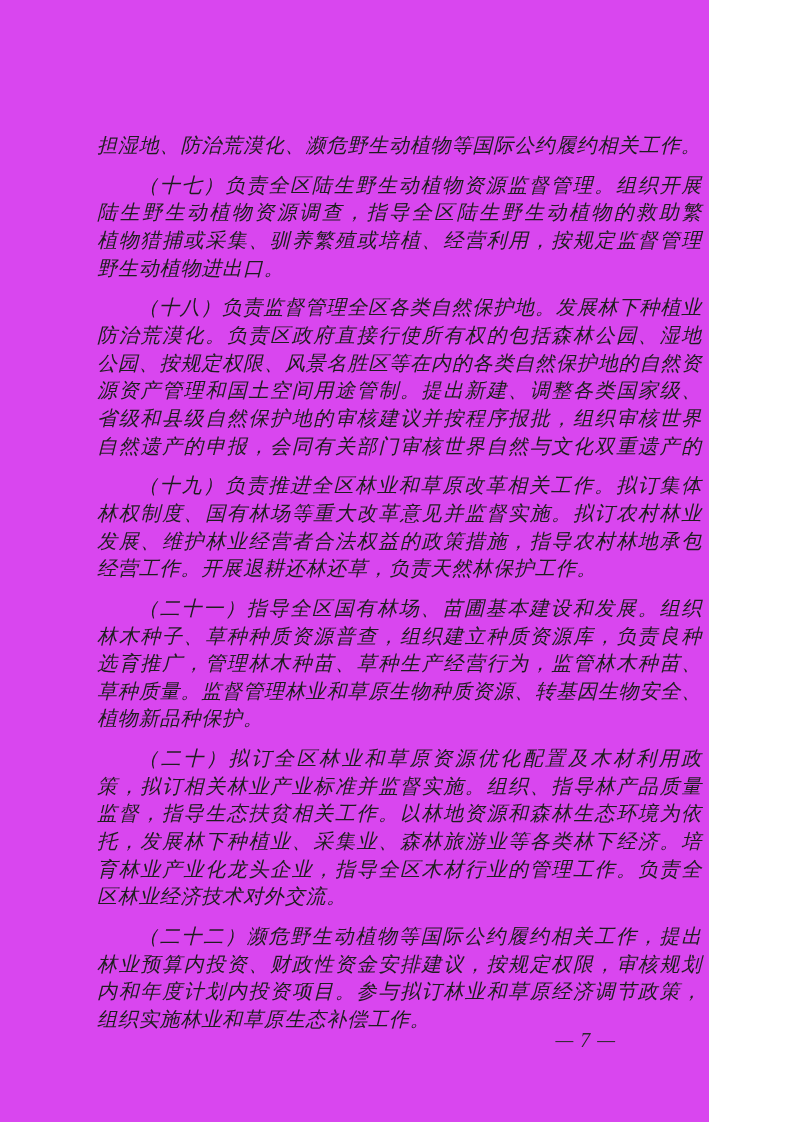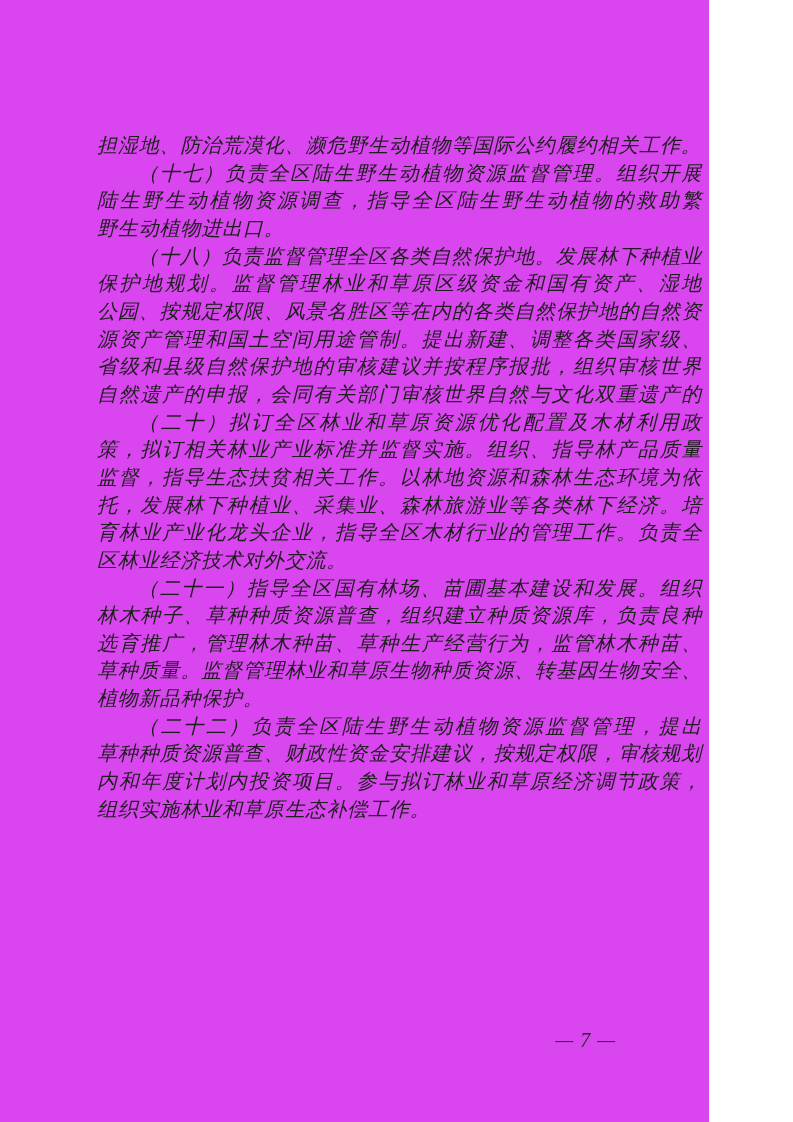--- a/index.html
+++ b/index.html
@@ -27,20 +27,21 @@
     line-height: 27.66px;
   }
   .para { margin: 0; padding: 0; }
   .ln {
     text-align: justify;
     text-align-last: justify;
     white-space: normal;
   }
   .ln.first {
     text-indent: 41px;
+    margin-top: 12px;
   }
   .ln.end {
     text-align-last: left;
   }
   .page-number {
     position: absolute;
     top: 1029px;
     right: 93px;
     font-size: 20px;
     letter-spacing: 1px;
@@ -54,53 +55,60 @@
 <div class="page">
   <div class="body-text">
 
     <div class="para">
       <div class="ln end">担湿地、防治荒漠化、濒危野生动植物等国际公约履约相关工作。</div>
     </div>
 
     <div class="para">
       <div class="ln first">（十七）负责全区陆生野生动植物资源监督管理。组织开展</div>
       <div class="ln">陆生野生动植物资源调查，指导全区陆生野生动植物的救助繁</div>
+      <div class="ln">植物猎捕或采集、驯养繁殖或培植、经营利用，按规定监督管理</div>
       <div class="ln end">野生动植物进出口。</div>
     </div>
 
     <div class="para">
       <div class="ln first">（十八）负责监督管理全区各类自然保护地。发展林下种植业</div>
-      <div class="ln">保护地规划。监督管理林业和草原区级资金和国有资产、湿地</div>
+      <div class="ln">防治荒漠化。负责区政府直接行使所有权的包括森林公园、湿地</div>
       <div class="ln">公园、按规定权限、风景名胜区等在内的各类自然保护地的自然资</div>
       <div class="ln">源资产管理和国土空间用途管制。提出新建、调整各类国家级、</div>
       <div class="ln">省级和县级自然保护地的审核建议并按程序报批，组织审核世界</div>
       <div class="ln">自然遗产的申报，会同有关部门审核世界自然与文化双重遗产的</div>
     </div>
 
+    <div class="para">
+      <div class="ln first">（十九）负责推进全区林业和草原改革相关工作。拟订集体</div>
+      <div class="ln">林权制度、国有林场等重大改革意见并监督实施。拟订农村林业</div>
+      <div class="ln">发展、维护林业经营者合法权益的政策措施，指导农村林地承包</div>
+      <div class="ln end">经营工作。开展退耕还林还草，负责天然林保护工作。</div>
+    </div>
+
+    <div class="para">
+      <div class="ln first">（二十一）指导全区国有林场、苗圃基本建设和发展。组织</div>
+      <div class="ln">林木种子、草种种质资源普查，组织建立种质资源库，负责良种</div>
+      <div class="ln">选育推广，管理林木种苗、草种生产经营行为，监管林木种苗、</div>
+      <div class="ln">草种质量。监督管理林业和草原生物种质资源、转基因生物安全、</div>
+      <div class="ln end">植物新品种保护。</div>
+    </div>
 
     <div class="para">
       <div class="ln first">（二十）拟订全区林业和草原资源优化配置及木材利用政</div>
       <div class="ln">策，拟订相关林业产业标准并监督实施。组织、指导林产品质量</div>
       <div class="ln">监督，指导生态扶贫相关工作。以林地资源和森林生态环境为依</div>
       <div class="ln">托，发展林下种植业、采集业、森林旅游业等各类林下经济。培</div>
       <div class="ln">育林业产业化龙头企业，指导全区木材行业的管理工作。负责全</div>
       <div class="ln end">区林业经济技术对外交流。</div>
     </div>
 
     <div class="para">
-      <div class="ln first">（二十一）指导全区国有林场、苗圃基本建设和发展。组织</div>
-      <div class="ln">林木种子、草种种质资源普查，组织建立种质资源库，负责良种</div>
-      <div class="ln">选育推广，管理林木种苗、草种生产经营行为，监管林木种苗、</div>
-      <div class="ln">草种质量。监督管理林业和草原生物种质资源、转基因生物安全、</div>
-      <div class="ln end">植物新品种保护。</div>
-    </div>
-
-    <div class="para">
-      <div class="ln first">（二十二）负责全区陆生野生动植物资源监督管理，提出</div>
-      <div class="ln">草种种质资源普查、财政性资金安排建议，按规定权限，审核规划</div>
+      <div class="ln first">（二十二）濒危野生动植物等国际公约履约相关工作，提出</div>
+      <div class="ln">林业预算内投资、财政性资金安排建议，按规定权限，审核规划</div>
       <div class="ln">内和年度计划内投资项目。参与拟订林业和草原经济调节政策，</div>
       <div class="ln end">组织实施林业和草原生态补偿工作。</div>
     </div>
 
   </div>
 
   <div class="page-number">— 7 —</div>
 </div>
 
 </body></html>

